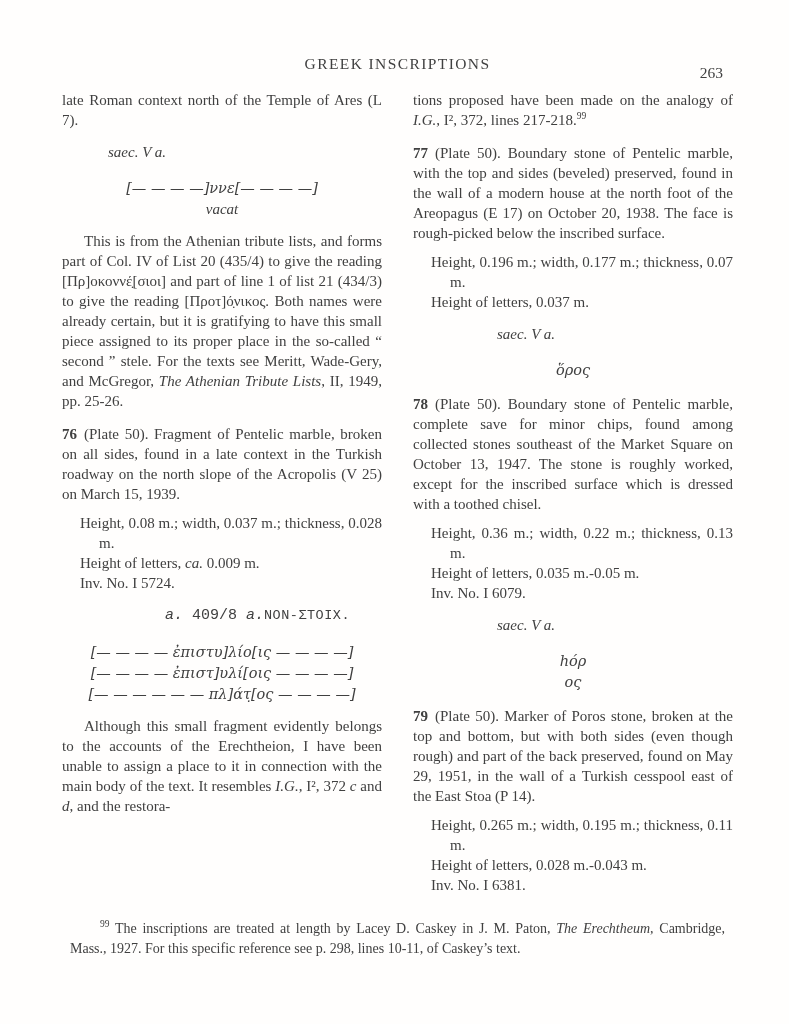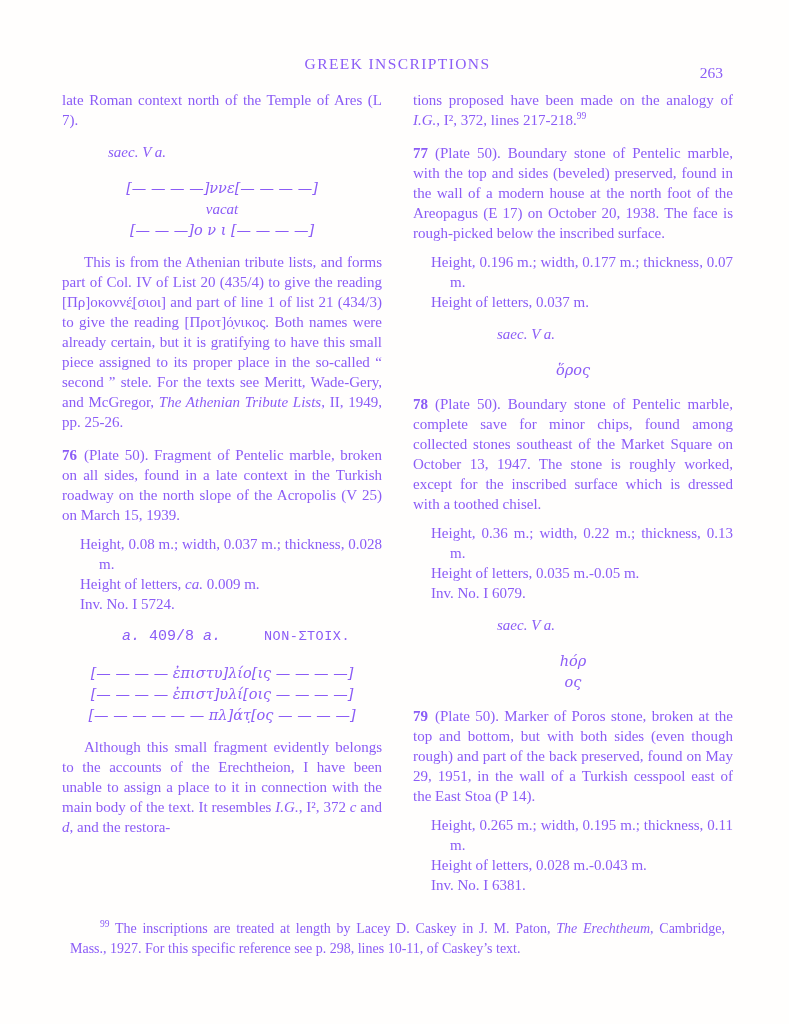--- a/index.html
+++ b/index.html
@@ -3,21 +3,21 @@
 <meta charset="utf-8">
 <style>
   * { box-sizing: border-box; }
   html, body { margin: 0; padding: 0; background: #ffffff; }
   .page {
     position: relative;
     width: 789px;
     height: 1024px;
     background: #fffefd;
     font-family: "Liberation Serif", serif;
-    color: #8b5cf6;
+    color: #404040;
     overflow: hidden;
     padding-left: 24px;
   }
   .header { position: absolute; top: 55px; left: 62px; width: 671px; height: 22px; }
   .title {
     position: absolute; left: 50%; transform: translateX(-50%);
     font-size: 15.5px; letter-spacing: 1.4px; white-space: nowrap;
   }
   .pagenum { position: absolute; right: 10px; top: 9px; font-size: 15.5px; }
 
@@ -37,21 +37,21 @@
   .date-left { padding-left: 46px; }
   .date-right { padding-left: 84px; }
 
   .insc { text-align: center; margin: 16px 0 11px; }
   .insc-line { line-height: 21px; }
   .greek { font-family: "DejaVu Serif", serif; font-style: italic; font-size: 14.5px; }
   .vacat { font-style: italic; }
 
   .insc-header { display: flex; justify-content: flex-end; margin: 13px 0 6px; padding: 0 32px 0 31px; font-family: Liberation Mono, monospace; }
   .ih-date { font-style: italic; }
-  .ih-style { font-size: 13.5px; letter-spacing: 0.5px; margin-left: 43px; }
+  .ih-style { font-size: 13.5px; letter-spacing: 0.5px; }
 
   .footnote { position: absolute; left: 62px; top: 911px; width: 671px; font-size: 14px; line-height: 20px; text-align: justify; }
   .footnote p { margin: 8px; text-indent: 30px; }
   sup { font-size: 9.5px; line-height: 0; }
 </style>
 </head>
 <body>
 
 <div class="page">
 
@@ -64,21 +64,20 @@
 
     <div class="col">
       <p class="body-p">late Roman context north of the Temple of Ares (L 7).</p>
 
 
       <div class="date-line date-left">saec. V a.</div>
 
       <div class="insc">
         <div class="insc-line greek">[— — — —]ννε[— — — —]</div>
         <div class="insc-line vacat">vacat</div>
-        <div class="insc-line greek">[— — —]ο ν ι [— — — —]</div>
       </div>
 
       <p class="body-p indent"><span>This is from the Athenian tribute lists, and forms part of Col. IV of List 20 (435/4) to give the reading [Πρ]οκοννέ̣[σιοι] and part of line 1 of list 21 (434/3) to give the reading [Προτ]ό̣νικος. Both names were already certain, but it is gratifying to have this small piece assigned to its proper place in the so-called “ second ” stele. For the texts see Meritt, Wade-Gery, and McGregor, </span><em>The Athenian Tribute Lists</em><span>, II, 1949, pp. 25-26.</span></p>
 
       <p class="body-p entry"><span class="entry-num">76</span><span>(Plate 50). Fragment of Pentelic marble, broken on all sides, found in a late context in the Turkish roadway on the north slope of the Acropolis (V 25) on March 15, 1939.</span></p>
 
       <div class="spec-block">
         <div class="spec">Height, 0.08 m.; width, 0.037 m.; thickness, 0.028 m.</div>
         <div class="spec"><span>Height of letters, </span><em>ca.</em><span> 0.009 m.</span></div>
         <div class="spec">Inv. No. I 5724.</div>

